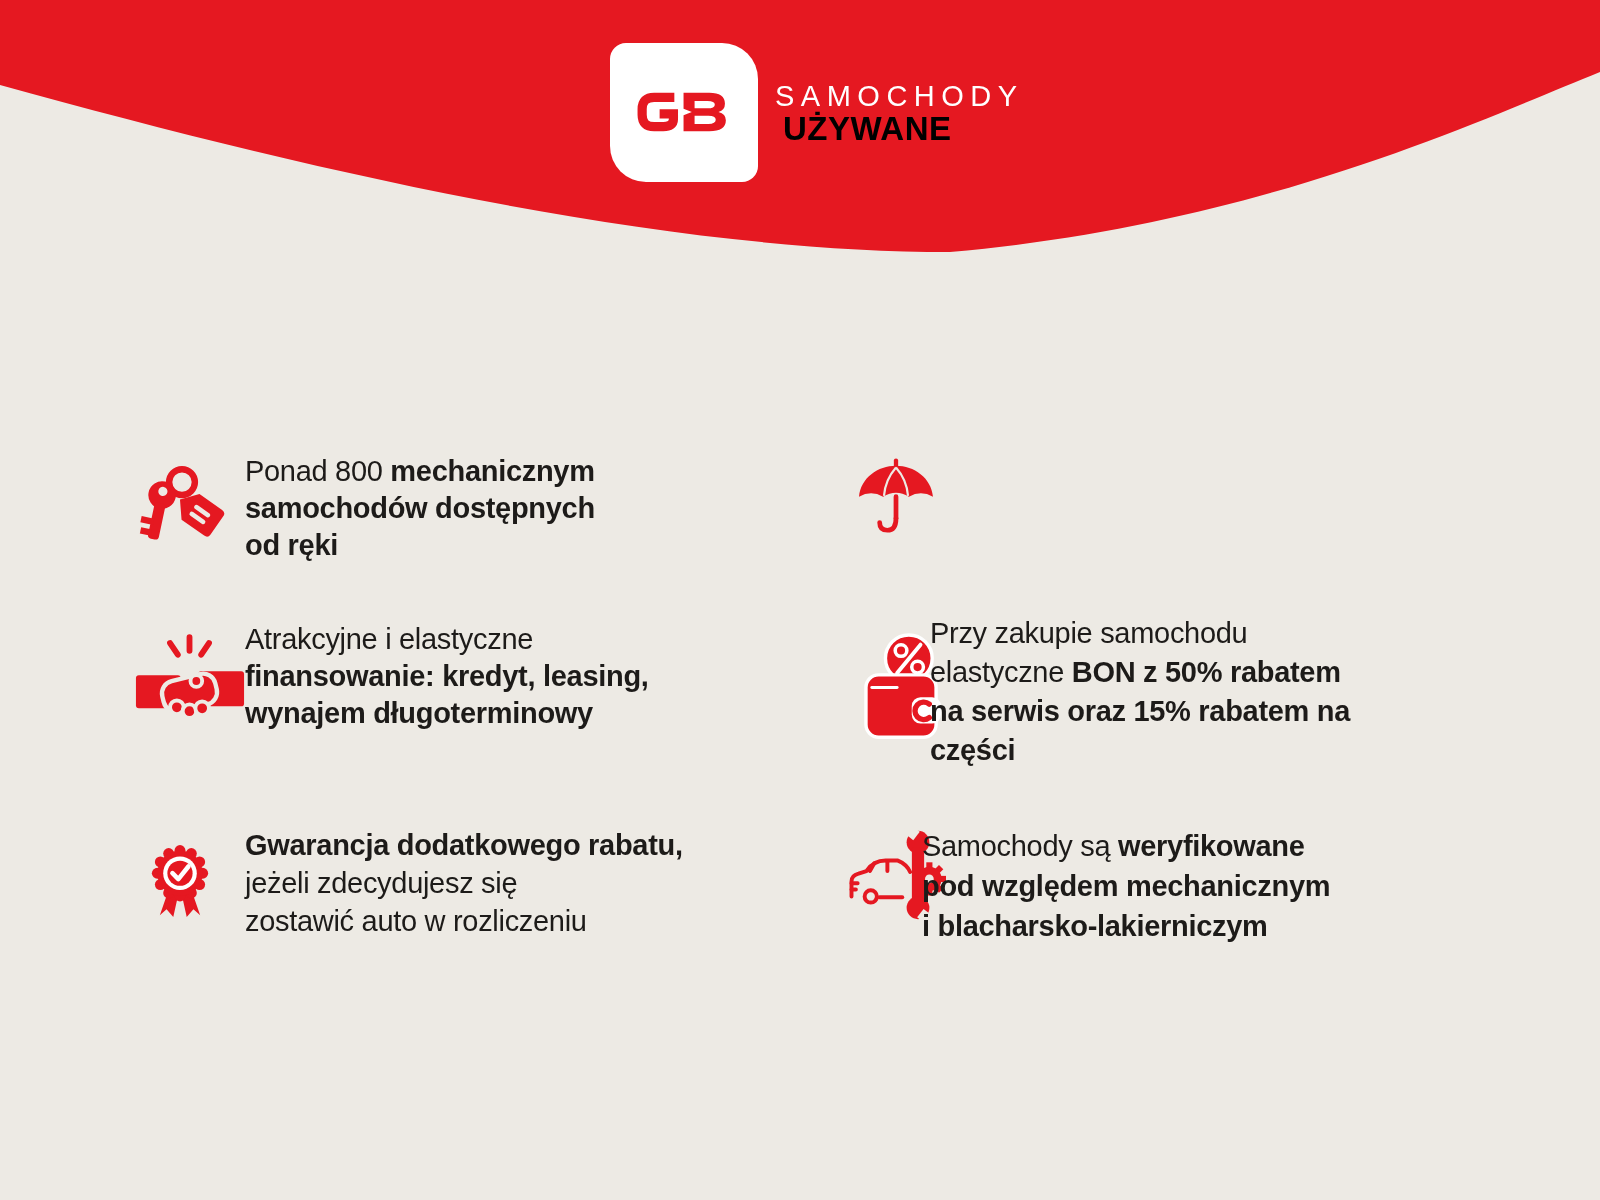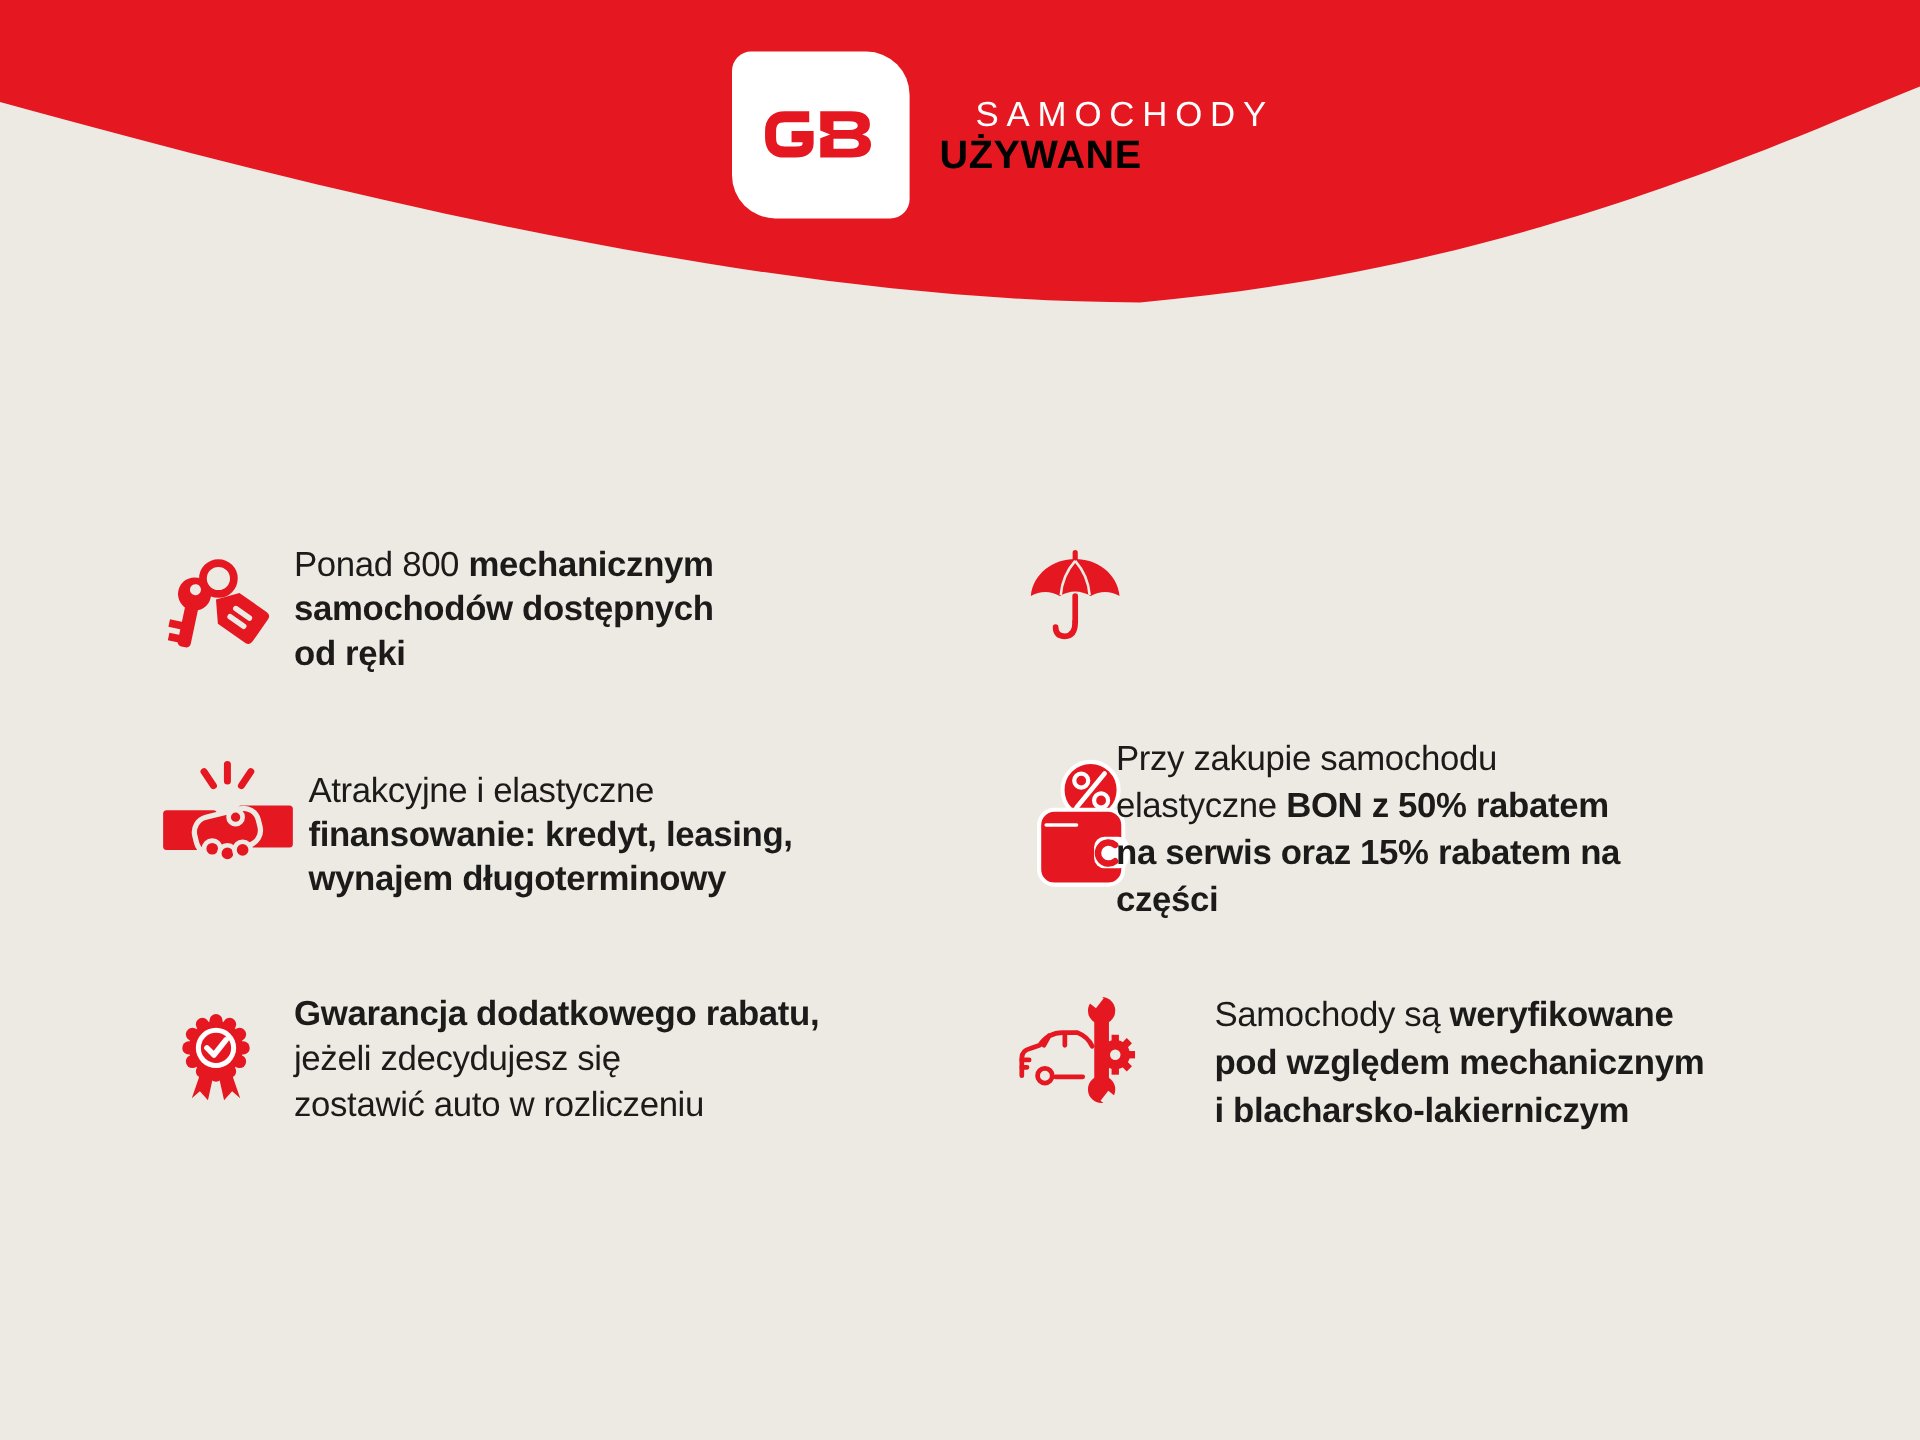--- a/index.html
+++ b/index.html
@@ -12,43 +12,43 @@
   }
   
   .header-curve{position:absolute;left:0;top:0;width:1600px;height:260px;display:block;}
   .logo-box{
     position:absolute;left:610px;top:43px;width:148px;height:139px;
     background:#ffffff;
     border-radius:16px 36px 16px 36px;
   }
   .logo-gb{position:absolute;left:633px;top:89px;width:102px;height:46px;}
   .brand-line1{
-    position:absolute;left:813px;top:80px;
+    position:absolute;left:775px;top:80px;
     color:#ffffff;font-size:29px;font-weight:400;letter-spacing:6.5px;
     white-space:nowrap;
   }
   .brand-line2{
     position:absolute;left:783px;top:110px;
     color:#000000;font-size:33px;font-weight:800;letter-spacing:0.5px;
     white-space:nowrap;
   }
   
   .ficon{position:absolute;}
   .ftext{
     position:absolute;
     color:#1d1b19;font-size:29px;letter-spacing:-0.3px;
   }
   .ftext .line{white-space:nowrap;}
   .ftext .b{font-weight:700;}
   .t1{left:245px;top:453px;line-height:37px;}
-  .t2{left:257px;top:621px;line-height:37px;margin-top:20px;}
+  .t2{left:245px;top:621px;line-height:37px;}
   .t3{left:245px;top:826px;line-height:38px;}
   .t4{left:970px;top:478px;line-height:37px;}
   .t5{left:930px;top:614px;line-height:39px;}
-  .t6{left:1012px;top:826px;line-height:40px;}
+  .t6{left:922px;top:826px;line-height:40px;}
   .i1{left:136px;top:460px;width:92px;height:92px;}
   .i2{left:134px;top:632px;width:112px;height:98px;}
   .i3{left:138px;top:834px;width:84px;height:102px;}
   .i4{left:853px;top:458px;width:86px;height:86px;}
   .i5{left:858px;top:632px;width:88px;height:112px;}
   .i6{left:848px;top:818px;width:98px;height:114px;}
 </style>
 </head>
 <body>
 

